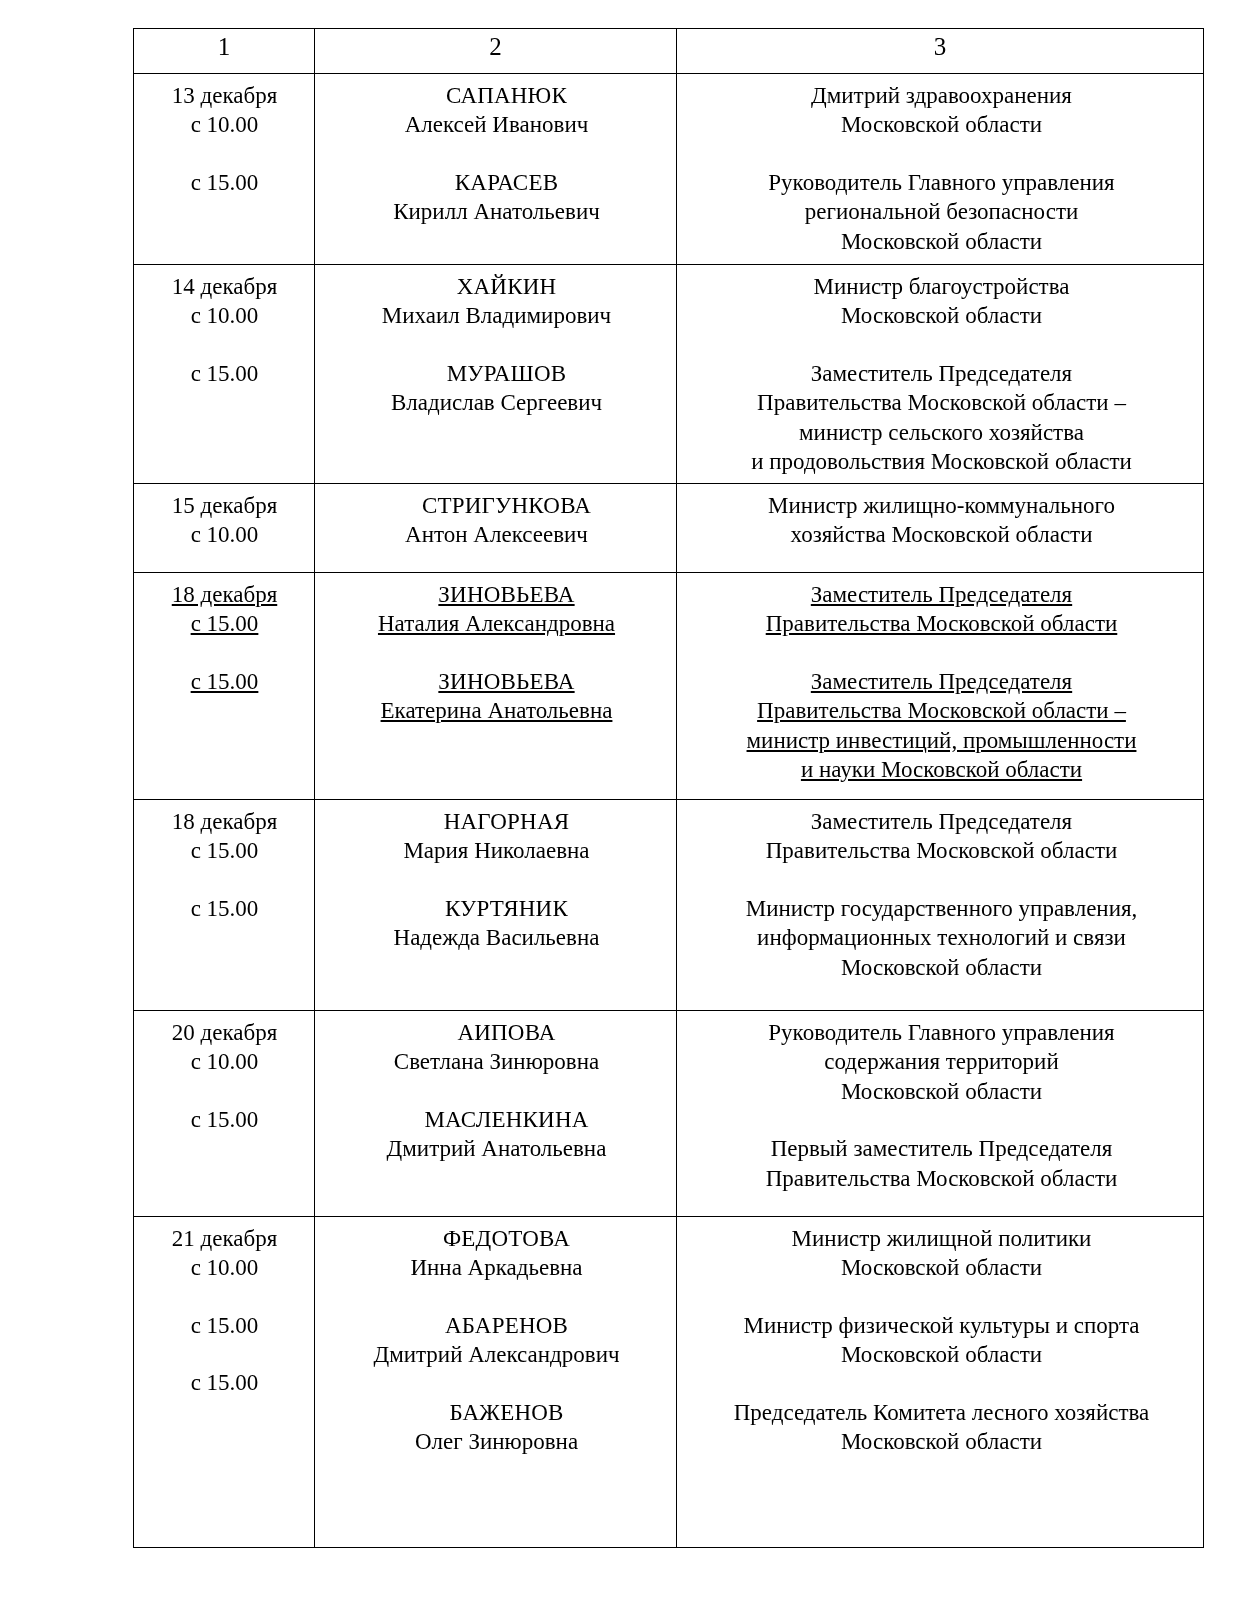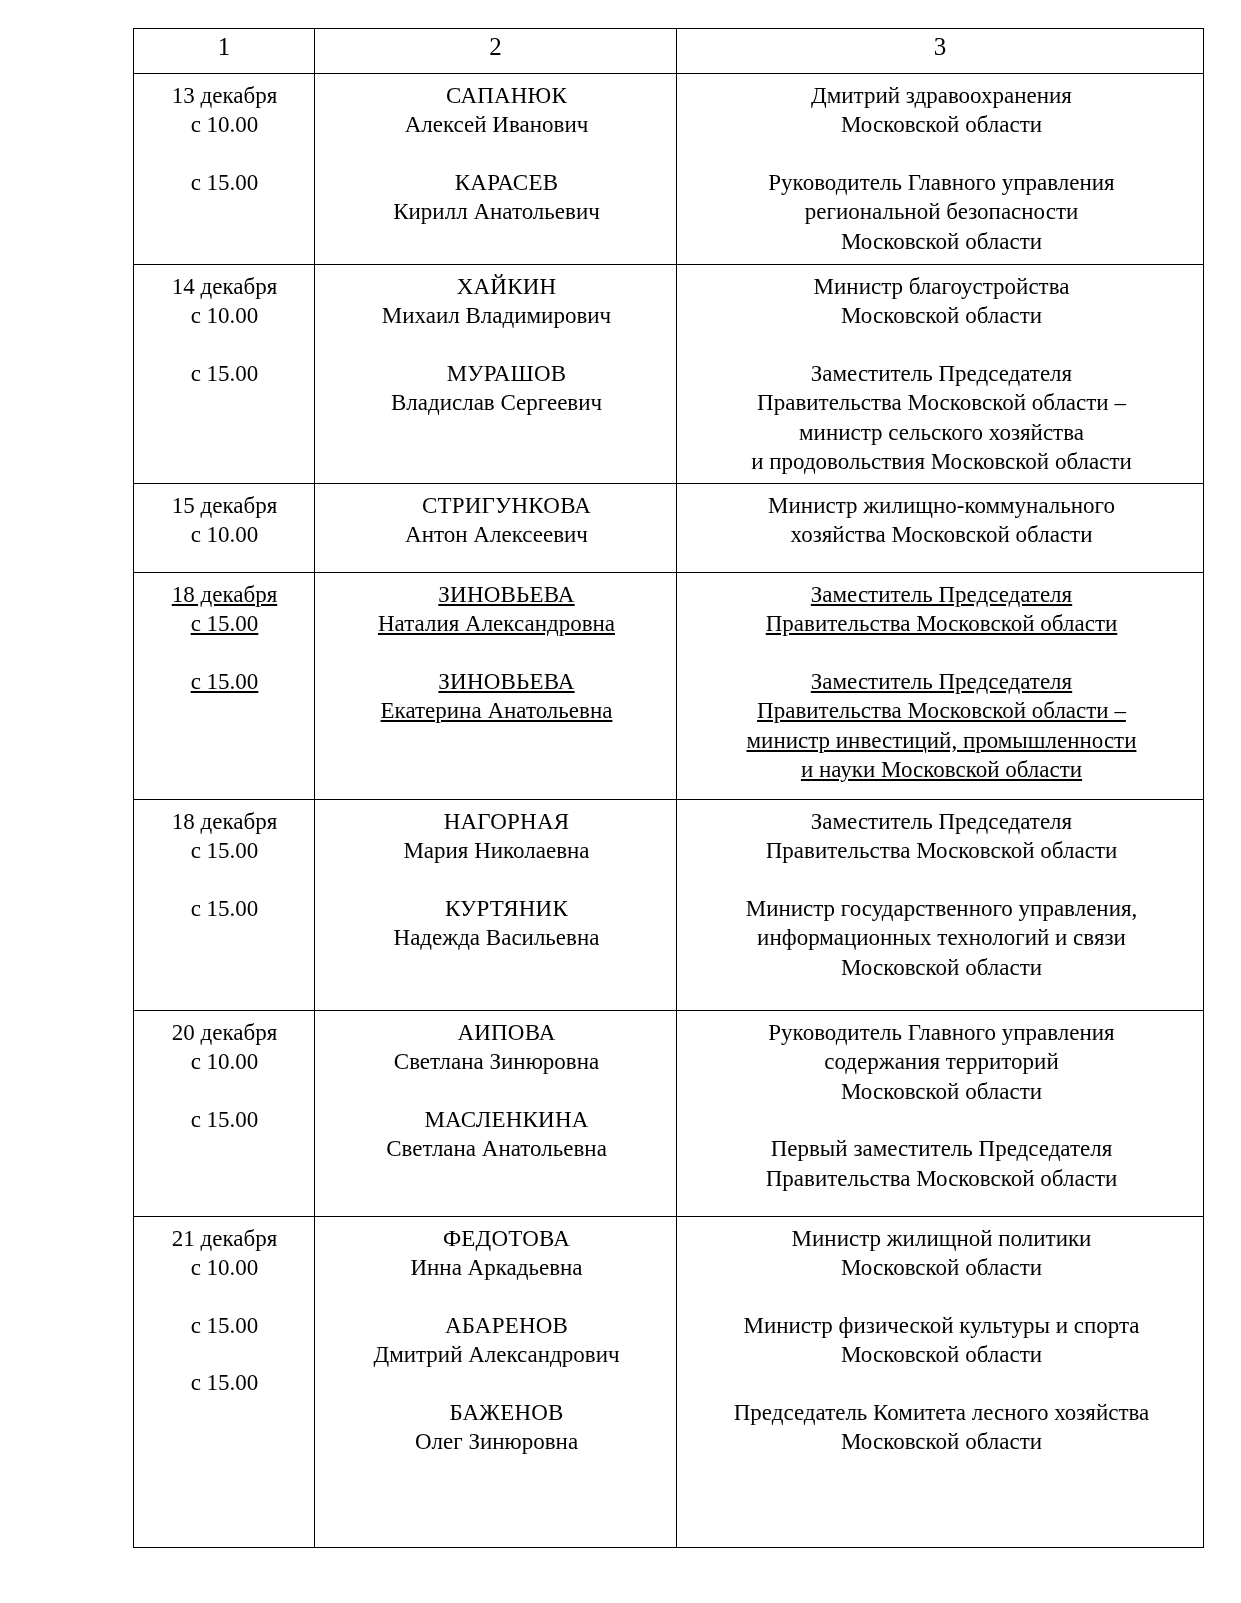--- a/index.html
+++ b/index.html
@@ -153,21 +153,21 @@
           </td>
           <td class="col-post">
             <div class="cell-inner"><div class="entry"><span class="line">Заместитель Председателя</span><span class="line">Правительства Московской области</span></div><div class="entry"><span class="line">Министр государственного управления,</span><span class="line">информационных технологий и связи</span><span class="line">Московской области</span></div></div>
           </td>
         </tr>
         <tr data-row-h="6">
           <td class="col-date">
             <div class="cell-inner"><div class="entry"><span class="line">20 декабря</span><span class="line">с 10.00</span></div><div class="entry"><span class="line">с 15.00</span></div></div>
           </td>
           <td class="col-name">
-            <div class="cell-inner"><div class="entry"><span class="line surname">АИПОВА</span><span class="line">Светлана Зинюровна</span></div><div class="entry"><span class="line surname">МАСЛЕНКИНА</span><span class="line">Светлана Анатольевна</span></div></div>
+            <div class="cell-inner"><div class="entry"><span class="line surname">АИПОВА</span><span class="line">Светлана Зинюровна</span></div><div class="entry"><span class="line surname">МАСЛЕНКИНА</span><span class="line">Дмитрий Анатольевна</span></div></div>
           </td>
           <td class="col-post">
             <div class="cell-inner"><div class="entry"><span class="line">Руководитель Главного управления</span><span class="line">содержания территорий</span><span class="line">Московской области</span></div><div class="entry"><span class="line">Первый заместитель Председателя</span><span class="line">Правительства Московской области</span></div></div>
           </td>
         </tr>
         <tr data-row-h="7">
           <td class="col-date">
             <div class="cell-inner"><div class="entry"><span class="line">21 декабря</span><span class="line">с 10.00</span></div><div class="entry"><span class="line">с 15.00</span></div><div class="entry"><span class="line">с 15.00</span></div></div>
           </td>
           <td class="col-name">

